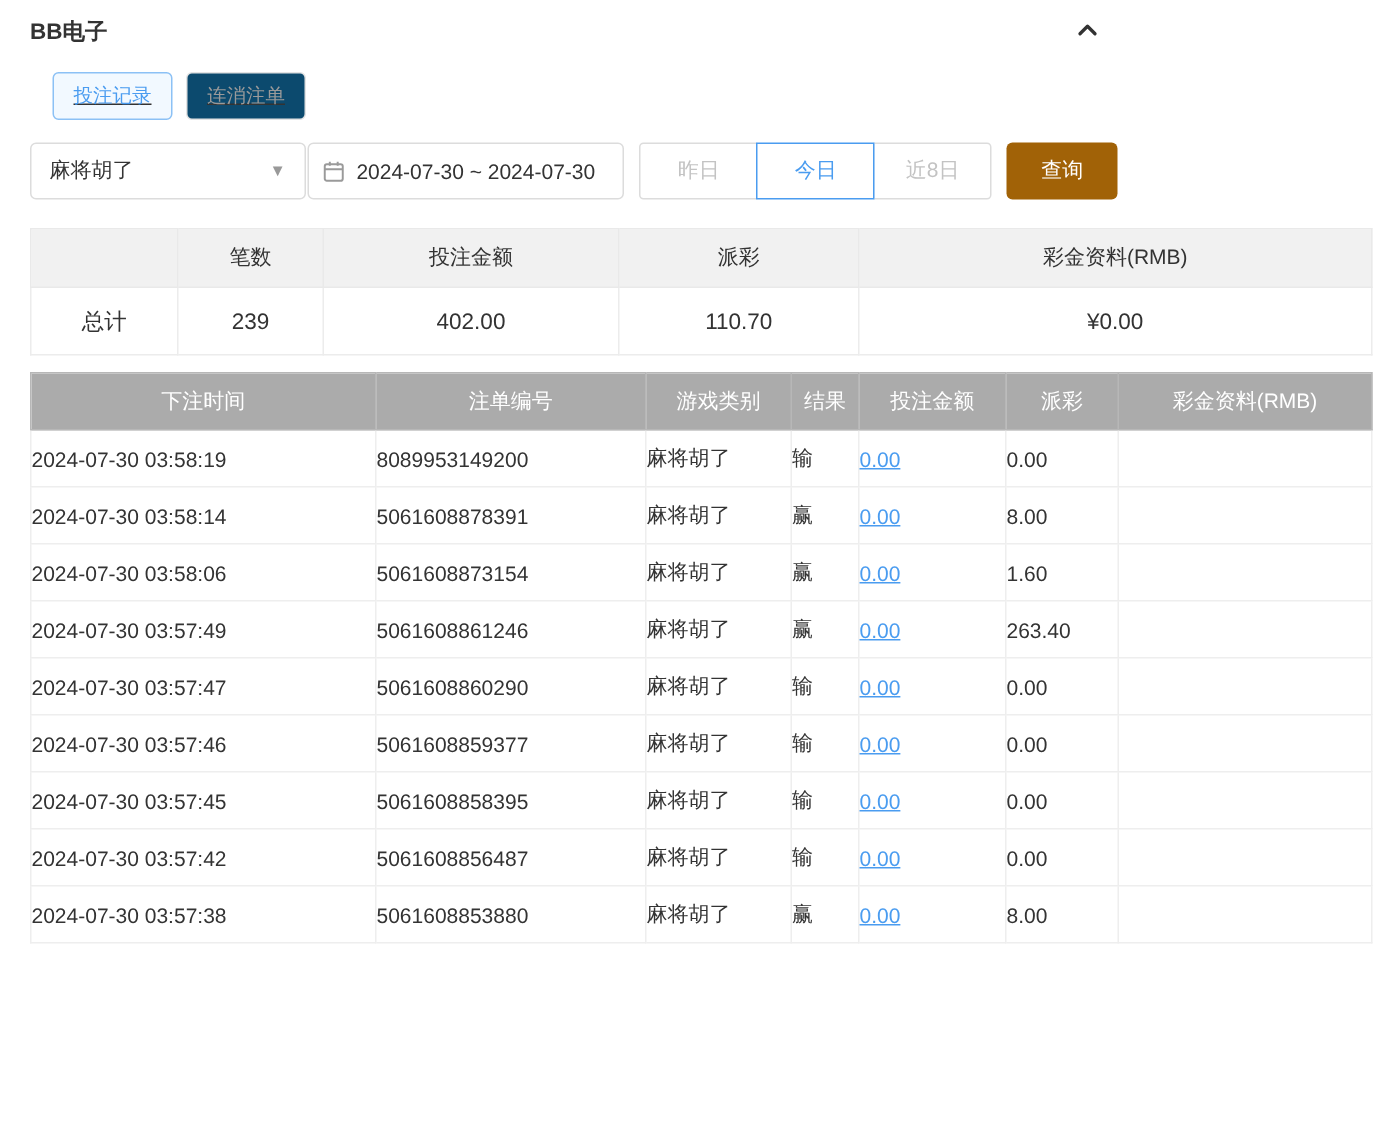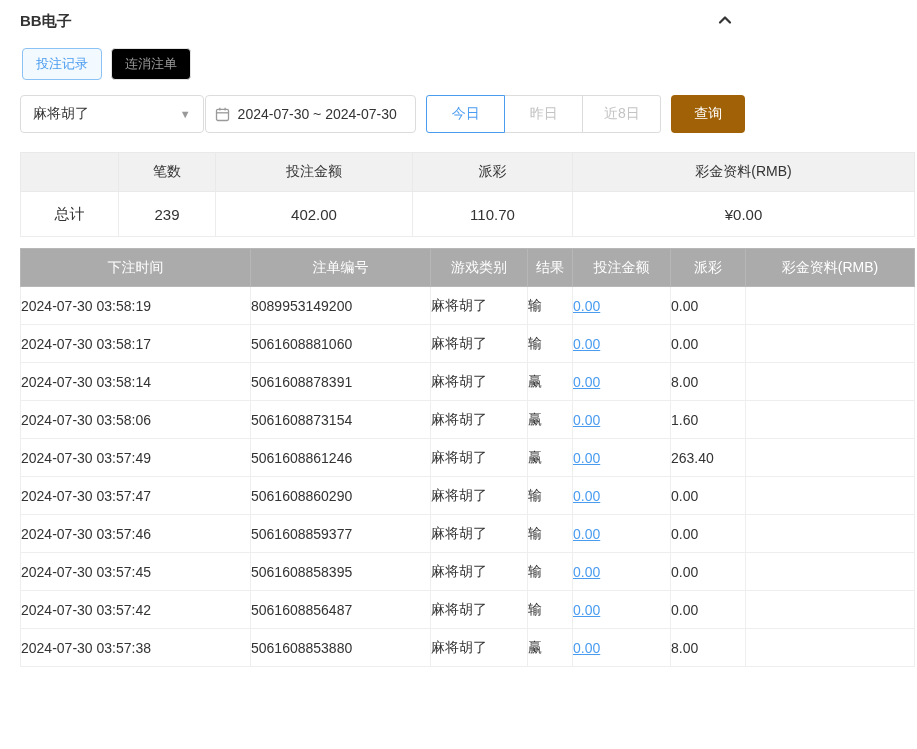--- a/index.html
+++ b/index.html
@@ -17,25 +17,25 @@
     display: flex; align-items: center; justify-content: space-between;
     padding-top: 9px; height: 33px;
   }
   .panel-title { font-size: 15px; font-weight: 700; color: #333; }
   .collapse-btn {
     margin-right: 12px; cursor: pointer; display: flex; align-items: center;
     background: none; border: none;
   }
 
   
-  .tabs { display: flex; gap: 9px; margin-top: 15px; margin-left: 2px; }
+  .tabs { display: flex; gap: 9px; margin-top: 15px; margin-left: 15px; text-decoration: underline; }
   .tab {
     height: 32px; padding: 0 13px; font-size: 13px;
     border: 1px solid #e3e3e3; border-radius: 4px;
-    background: #000000; color: #9a9a9a; cursor: pointer;
+    background: #0c4a6e; color: #9a9a9a; cursor: pointer;
     font-family: inherit;
   }
   .tab.active { border-color: #8cc1f5; color: #4a9cf0; background: #f2f9ff; }
 
   
   .filters { display: flex; align-items: center; margin-top: 15px; height: 38px; }
   .select {
     width: 197px; height: 38px; border: 1px solid #dcdcdc; border-radius: 4px;
     display: flex; align-items: center; justify-content: space-between;
     padding: 0 12px; cursor: pointer; background: #fff;
@@ -112,22 +112,22 @@
         <svg width="15" height="15" viewBox="0 0 16 16">
             <rect x="1.6" y="2.6" width="12.8" height="11.8" rx="1.5" fill="none" stroke="#9a9a9a" stroke-width="1.4"></rect>
             <line x1="1.6" y1="6.2" x2="14.4" y2="6.2" stroke="#9a9a9a" stroke-width="1.4"></line>
             <line x1="5.2" y1="0.8" x2="5.2" y2="3.8" stroke="#9a9a9a" stroke-width="1.4"></line>
             <line x1="10.8" y1="0.8" x2="10.8" y2="3.8" stroke="#9a9a9a" stroke-width="1.4"></line>
           </svg>
       </span>
       <span>2024-07-30 ~ 2024-07-30</span>
     </div>
     <div class="quick-group">
+      <button class="quick">昨日</button>
       <button class="quick active">今日</button>
-      <button class="quick">昨日</button>
       <button class="quick">近8日</button>
     </div>
     <button class="search-btn">查询</button>
   </div>
 
   <table class="summary">
     <colgroup>
       <col style="width:98px">
         <col style="width:97px">
         <col style="width:197px">
@@ -179,29 +179,20 @@
         <tr>
     <td>2024-07-30 03:58:19</td>
     <td>8089953149200</td>
     <td>麻将胡了</td>
     <td>输</td>
     <td><a href="#">0.00</a></td>
     <td>0.00</td>
     <td></td>
   </tr>
         <tr>
-    <td>2024-07-30 03:58:17</td>
-    <td>5061608881060</td>
-    <td>麻将胡了</td>
-    <td>输</td>
-    <td><a href="#">0.00</a></td>
-    <td>0.00</td>
-    <td></td>
-  </tr>
-        <tr>
     <td>2024-07-30 03:58:14</td>
     <td>5061608878391</td>
     <td>麻将胡了</td>
     <td>赢</td>
     <td><a href="#">0.00</a></td>
     <td>8.00</td>
     <td></td>
   </tr>
         <tr>
     <td>2024-07-30 03:58:06</td>

